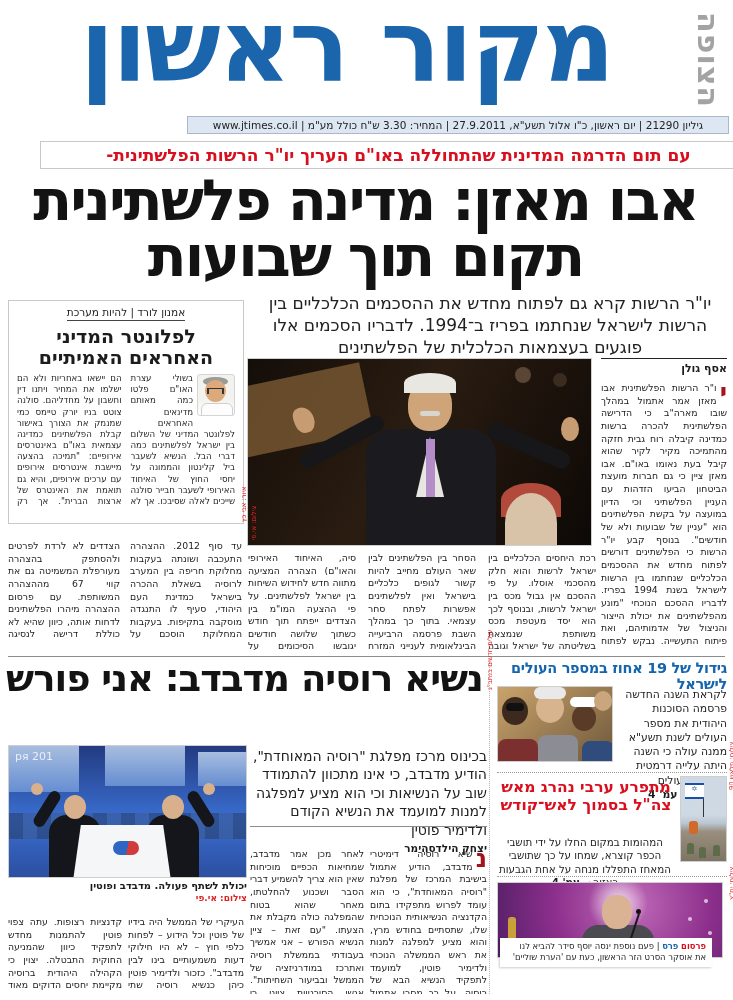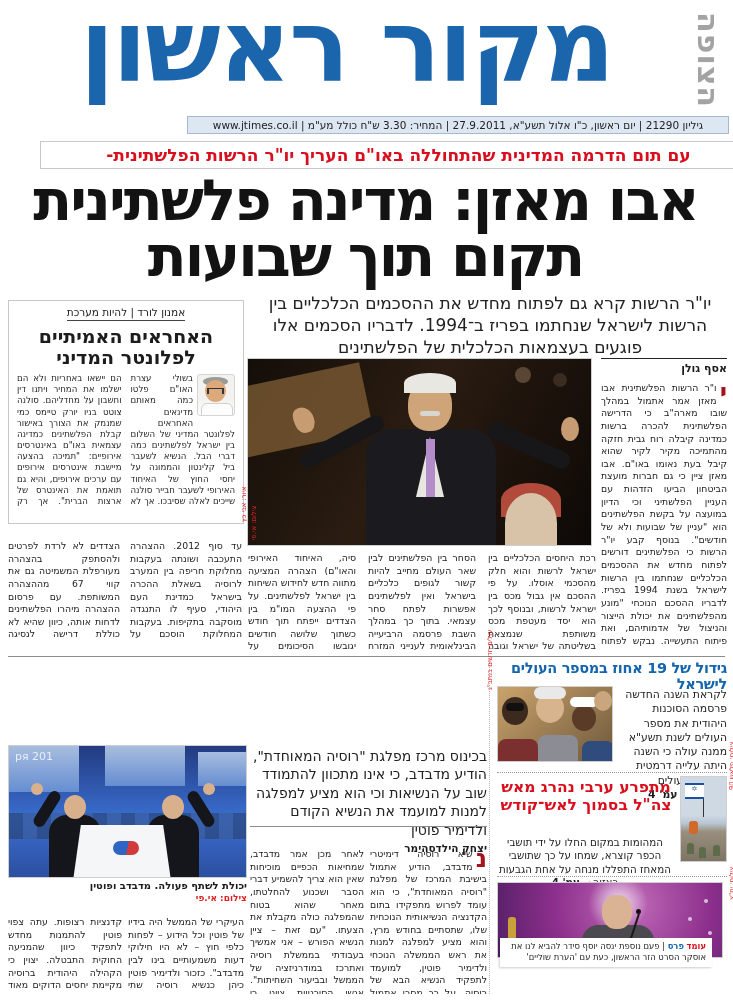--- a/index.html
+++ b/index.html
@@ -135,22 +135,22 @@
 
   <div class="kicker-box">עם תום הדרמה המדינית שהתחוללה באו"ם העריך יו"ר הרשות הפלשתינית-</div>
   <div class="main-headline">
     <div>אבו מאזן: מדינה פלשתינית</div>
     <div>תקום תוך שבועות</div>
   </div>
 
   <div class="edit-box">
     <div class="edit-kicker"><span>אמנון לורד | להיות מערכת</span></div>
     <div class="edit-head">
+      <div>לפלונטר המדיני</div>
       <div>האחראים האמיתיים</div>
-      <div>לפלונטר המדיני</div>
     </div>
     <div class="edit-body">
       <span class="portrait">
         <span class="hair"></span>
         <span class="face"></span>
         <span class="glasses"></span>
         <span class="shirt"></span>
       </span>
       <span>בשולי עצרת האו"ם פלטו כמה מאותם מדינאים האחראים לפלונטר המדיני של השלום בין ישראל לפלשתינים כמה דברי הבל. הנשיא לשעבר ביל קלינטון והממונה על יחסי החוץ של האיחוד האירופי לשעבר חבייר סולנה שייכים לאלה שסיבכו. אך לא הם יישאו באחריות ולא הם ישלמו את המחיר ויתנו דין וחשבון על מחדליהם. סולנה צוטט</span>
       <span>בניו יורק טיימס כמי שמנמק את הצורך באישור קבלת הפלשתינים כמדינה עצמאית באו"ם באינטרסים אירופיים: "תמיכה בהצעה מיישבת אינטרסים אירופים עם ערכים אירופים, והיא גם תואמת את האינטרס של ארצות הברית". אך רק מעטים יודעים שסולנה יחד עם ברנר קושנר, הוא זה שבישל את תאונת הרכבות בעצרת האו"ם הנוכחית. תילחם באפרטהייד הישראלי.</span>
@@ -188,20 +188,21 @@
   <div class="bodytext lead-c3">הסחר בין הפלשתינים לבין שאר העולם מחייב להיות קשור לגופים כלכליים בישראל ואין לפלשתינים אפשרות לפתח סחר עצמאי. בתוך כך במהלך השבת פרסמה הרביעייה הבינלאומית לענייני המזרח התיכון (הקוורטט – ארה"ב, רו־</div>
   <div class="bodytext lead-c4">סיה, האיחוד האירופי והאו"ם) הצהרה המציעה מתווה חדש לחידוש השיחות בין ישראל לפלשתינים. על פי ההצעה המו"מ בין הצדדים ייפתח תוך חודש כשתוך שלושה חודשים יגובשו הסיכומים על הגבולות וסדרי הביטחון. הקוורטט גם קבע כי יש להגיע להסכם</div>
   <div class="lead-cont">
     <span>עד סוף 2012. ההצהרה התעכבה ושונתה בעקבות מחלוקת חריפה בין המערב לרוסיה בשאלת ההכרה בישראל כמדינת העם היהודי, סעיף לו התנגדה מוסקבה בתקיפות. בעקבות המחלוקת הוסכם על הצדדים לא לרדת לפרטים ולהסתפק בהצהרה מעורפלת</span>
     <span>המשמיטה גם את קווי 67 מההצהרה המשותפת. עם פרסום ההצהרה מיהרו הפלשתינים לדחות אותה, כיוון שהיא לא כוללת דרישה לנסיגה ישראלית לקווי 67 והפסקת הבנייה בהתנחלויות. מנגד גורמים ישראליים ציינו כי הם לומדים את ההצהרה.</span>
   </div>
 
   <div class="hrule" style="top:656px;"></div>
 
   <div class="rus-headline">
+    <div>נשיא רוסיה מדבדב: אני פורש</div>
   </div>
   <div class="rus-subhead">בכינוס מרכז מפלגת "רוסיה המאוחדת", הודיע מדבדב, כי אינו מתכוון להתמודד שוב על הנשיאות וכי הוא מציע למפלגה למנות למועמד את הנשיא הקודם ולדימיר פוטין</div>
   <div class="rus-byline">יצחק הילדסהימר</div>
 
   <div class="photo rus-photo">
     <div class="screen" style="left:0;top:0;width:70px;height:46px;"></div>
     <div class="screen" style="left:96px;top:0;width:80px;height:40px;"></div>
     <div class="screen" style="right:0;top:6px;width:48px;height:34px;"></div>
     <div class="overlay-txt">ря 201</div>
     <div class="crowd"></div>
@@ -279,19 +280,19 @@
     <div class="jacket"></div>
     <div class="head3"></div>
     <div class="mic"></div>
     <div class="micball"></div>
     <div class="dot" style="right:14px;top:16px;"></div>
     <div class="dot" style="right:30px;top:34px;"></div>
     <div class="dot" style="right:10px;top:48px;"></div>
   </div>
   <div class="credit-v" style="left:728px;top:900px;">צילום: יח"צ</div>
   <div class="cedar-caption">
-    <span class="lead1">עומד</span>
+    <span class="lead1">פרסום</span>
     <span class="lead2">פרס</span>
     <span>|</span>
     <span>פעם נוספת ינסה יוסף סידר להביא לנו את אוסקר הסרט הזר הראשון, כעת עם 'הערת שוליים'</span>
   </div>
 
 </div>
 
 </body></html>

